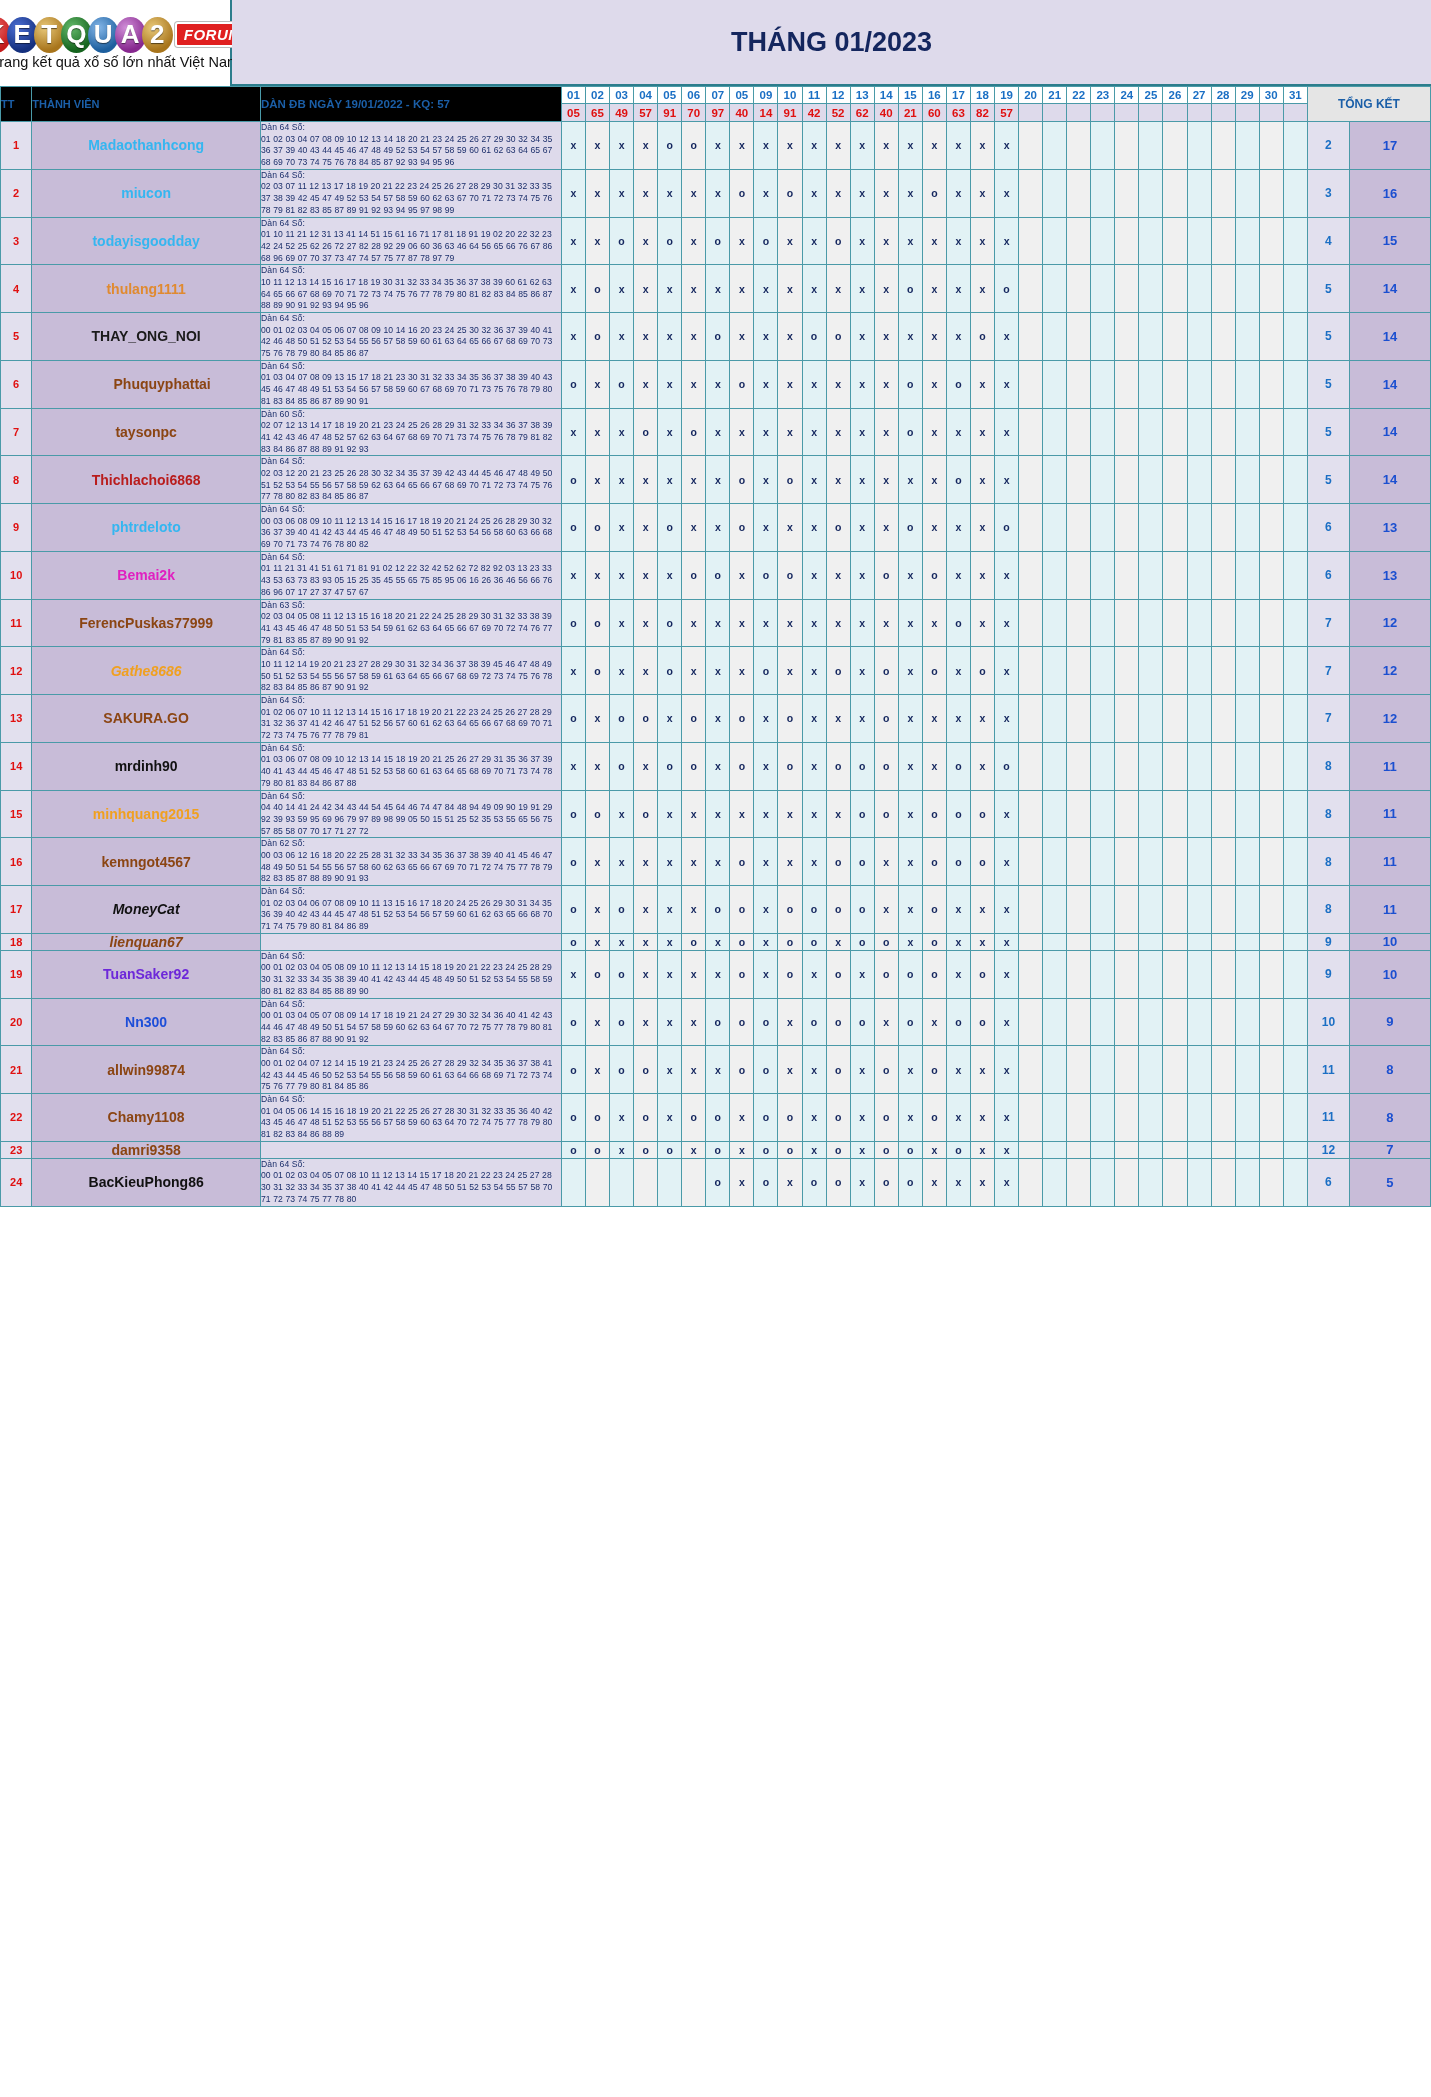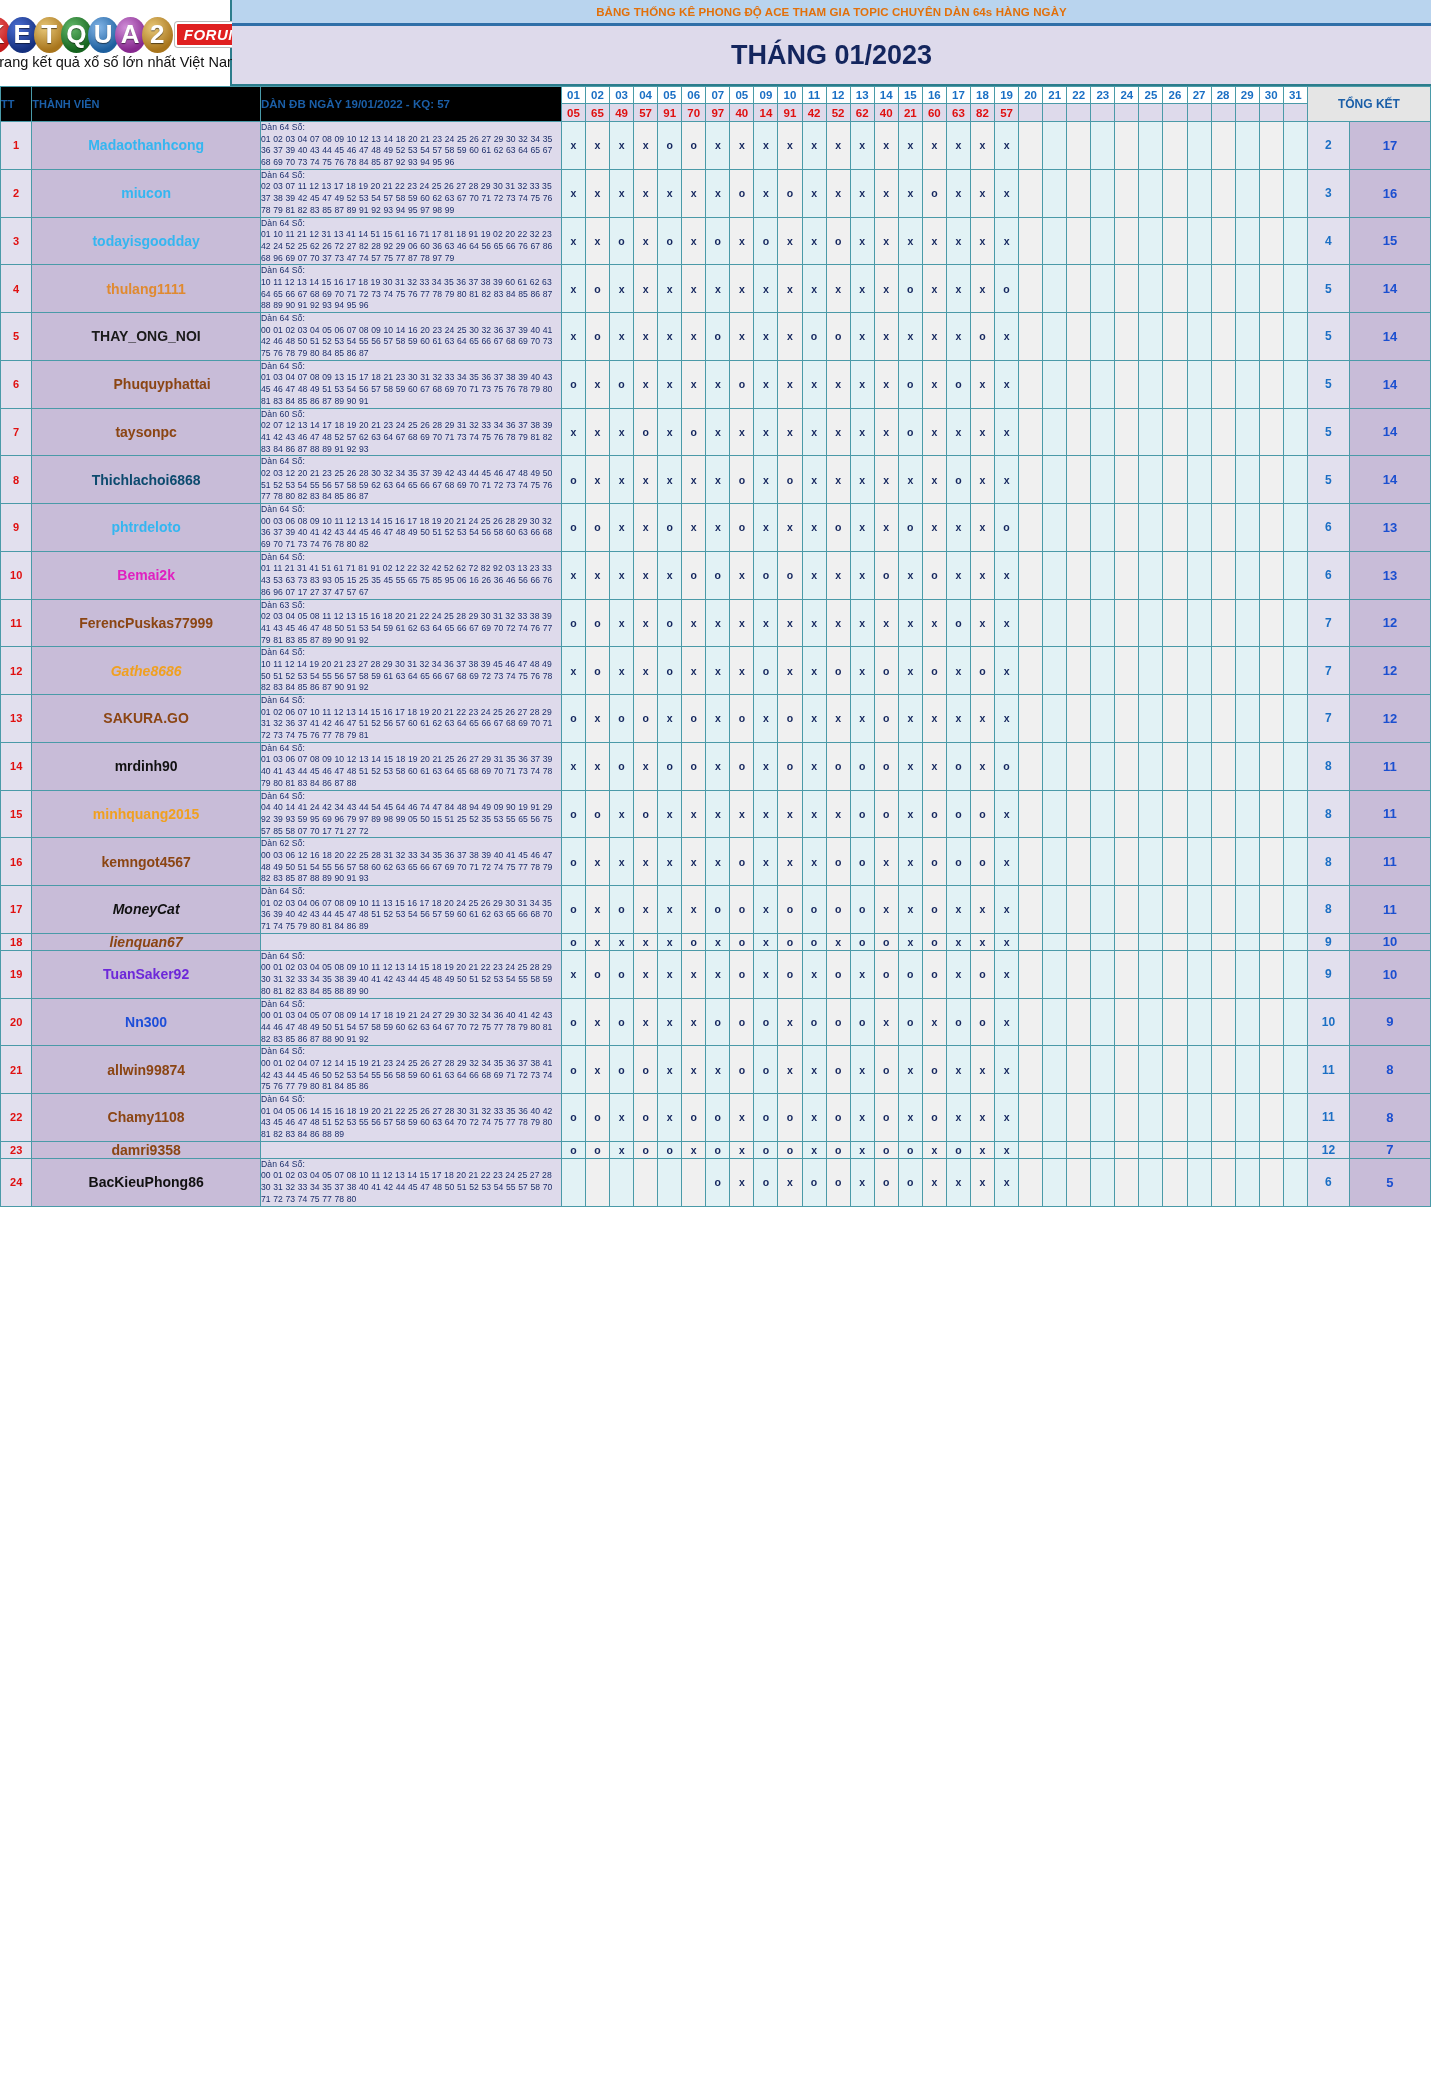--- a/index.html
+++ b/index.html
@@ -81,21 +81,20 @@
         <span class="ball b3">T</span>
         <span class="ball b4">Q</span>
         <span class="ball b5">U</span>
         <span class="ball b6">A</span>
         <span class="ball b7">2</span>
         <span class="forum-badge">FORUM</span>
       </div>
       <div class="logo-tag">Trang kết quả xổ số lớn nhất Việt Nam</div>
     </div>
     <div class="banner-right">
-      <div class="banner-title">BẢNG THỐNG KÊ PHONG ĐỘ ACE THAM GIA TOPIC CHUYÊN DÀN 64s HÀNG NGÀY</div>
       <div class="banner-month">THÁNG 01/2023</div>
     </div>
   </div>
 
   <table class="grid">
     <colgroup id="colgroup-holder">
         <col class="col-tt">
         <col class="col-member">
         <col class="col-dan">
         <col class="col-day">
@@ -466,21 +465,21 @@
           <td class="mark odd"></td>
           <td class="mark even"></td>
           <td class="mark odd"></td>
           <td class="mark even"></td>
           <td class="mark odd"></td>
           <td class="miss">5</td>
           <td class="total">14</td>
         </tr>
         <tr>
           <td class="tt">8</td>
-          <td class="member" style="color:#0c4a6e;text-align:center;">Thichlachoi6868</td>
+          <td class="member" style="color:#b91c1c;text-align:center;">Thichlachoi6868</td>
           <td class="dan"><span class="dan-head">Dàn 64 Số:</span><span>02 03 12 20 21 23 25 26 28 30 32 34 35 37 39 42 43 44 45 46 47 48 49 50 51 52 53 54 55 56 57 58 59 62 63 64 65 66 67 68 69 70 71 72 73 74 75 76 77 78 80 82 83 84 85 86 87</span></td>
           <td class="mark odd">o</td>
           <td class="mark even">x</td>
           <td class="mark odd">x</td>
           <td class="mark even">x</td>
           <td class="mark odd">x</td>
           <td class="mark even">x</td>
           <td class="mark odd">x</td>
           <td class="mark even">o</td>
           <td class="mark odd">x</td>

